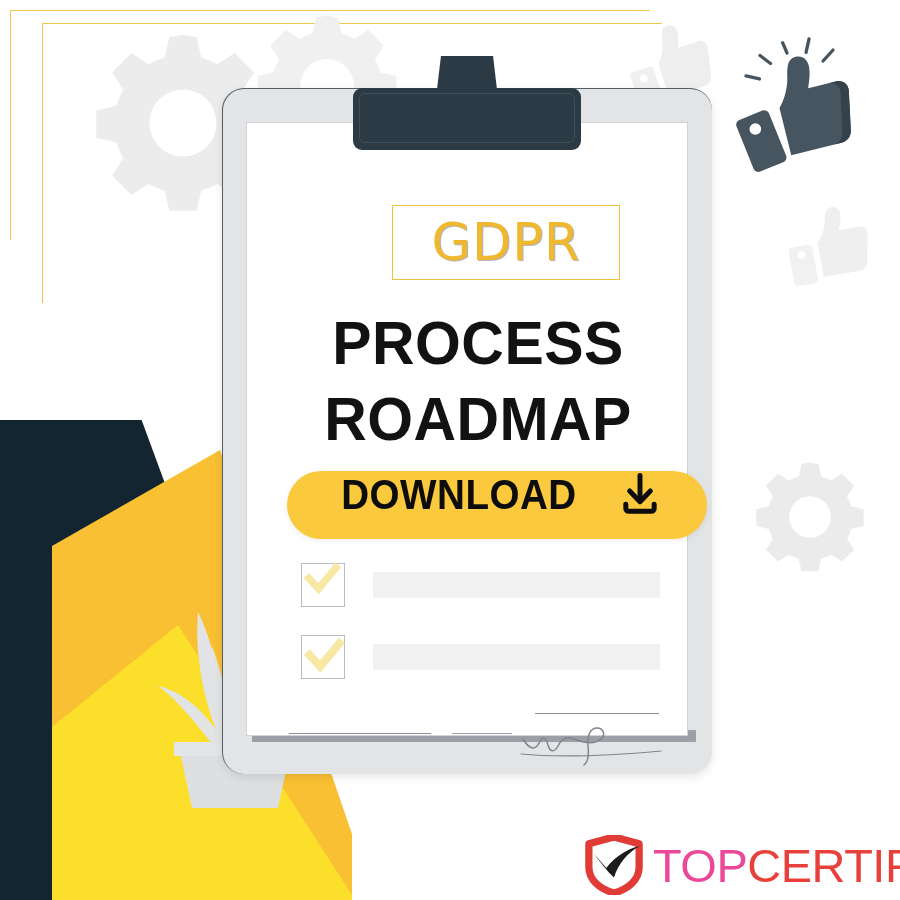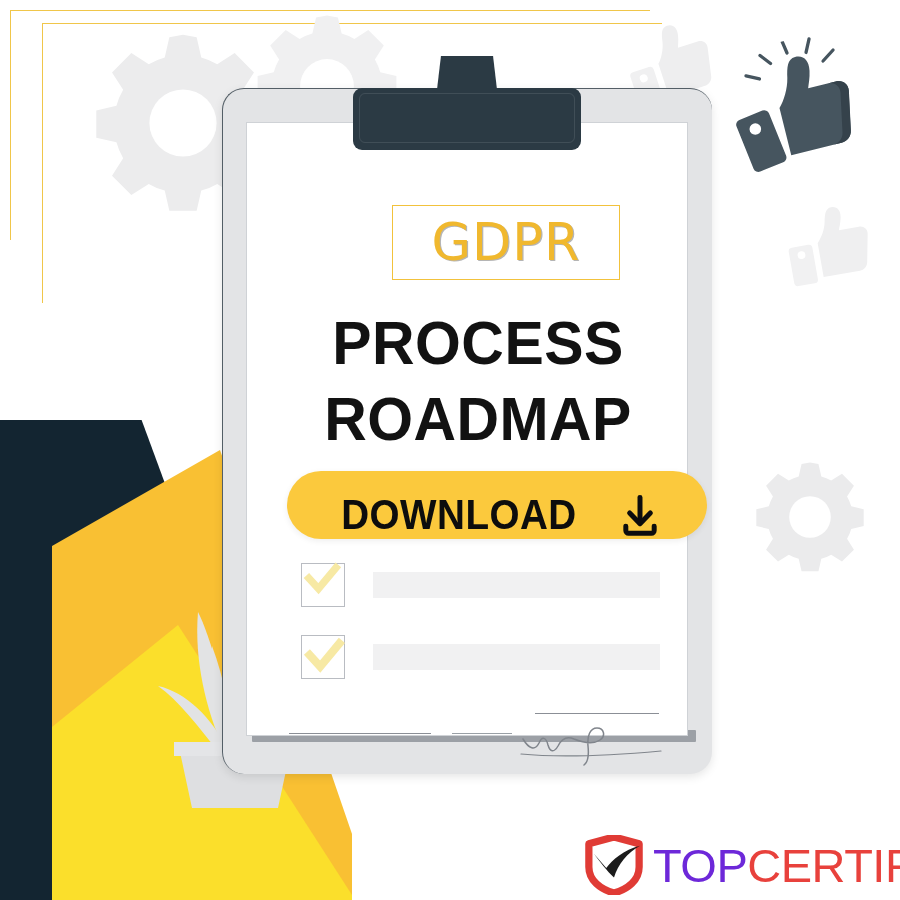--- a/index.html
+++ b/index.html
@@ -156,21 +156,21 @@
   }
 
   #download-button {
     position: absolute;
     left: 40px; top: 348px;
     width: 420px; height: 68px;
     background: #fbc93d;
     border: none;
     border-radius: 46px;
     display: flex;
-    align-items: flex-end;
+    align-items: flex-start;
     justify-content: center;
     gap: 30px;
     cursor: pointer;
     box-shadow: 0 2px 6px rgba(0,0,0,.07);
   }
   #download-label {
     font-family: "Liberation Sans", sans-serif;
     font-weight: 700;
     font-size: 42px;
     letter-spacing: 0.5px;
@@ -211,21 +211,21 @@
     display: flex; align-items: center; gap: 10px;
   }
   #logo-wordmark {
     font-family: "Liberation Sans", sans-serif;
     font-weight: 400;
     font-size: 47px;
     letter-spacing: -0.5px;
     line-height: 1;
     white-space: nowrap;
   }
-  .logo-top { color: #6d28d9; text-align: right; }
+  .logo-top { color: #ec4899; text-align: right; }
   .logo-certifier { color: #e8413c; }
 </style>
 </head>
 <body>
 
 <div id="stage">
 
   <div class="corner-line" id="corner-outer"></div>
   <div class="corner-line" id="corner-inner"></div>
 

